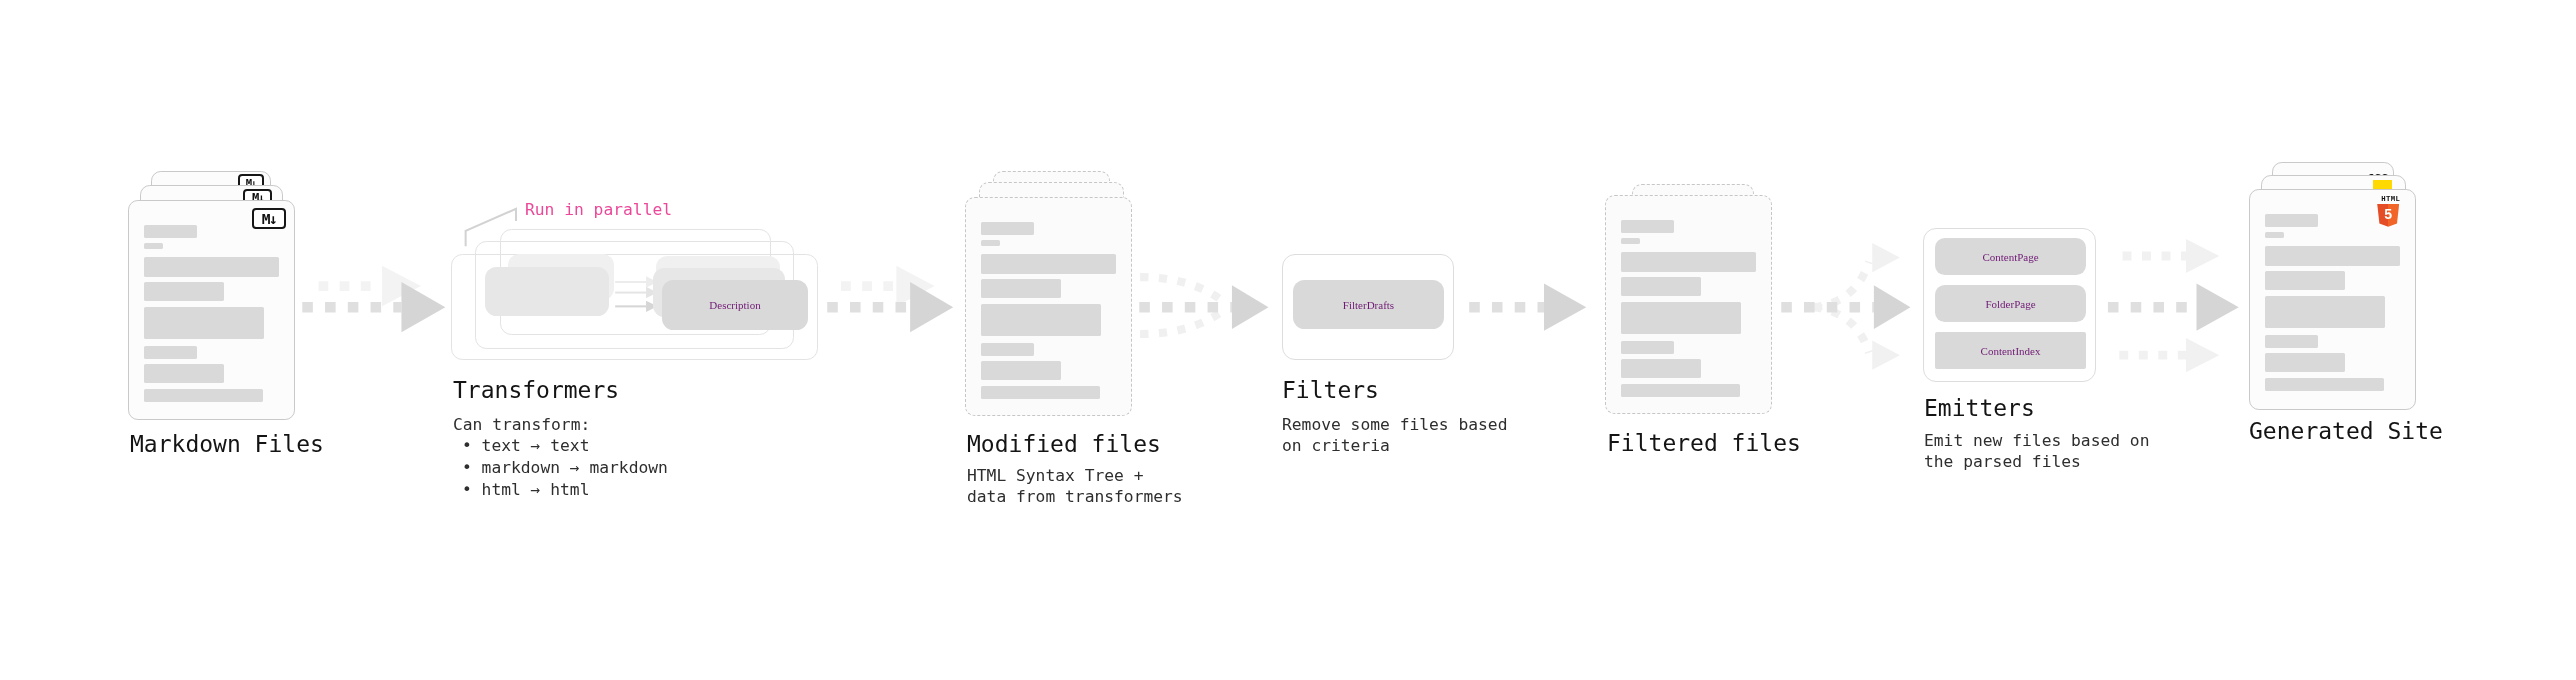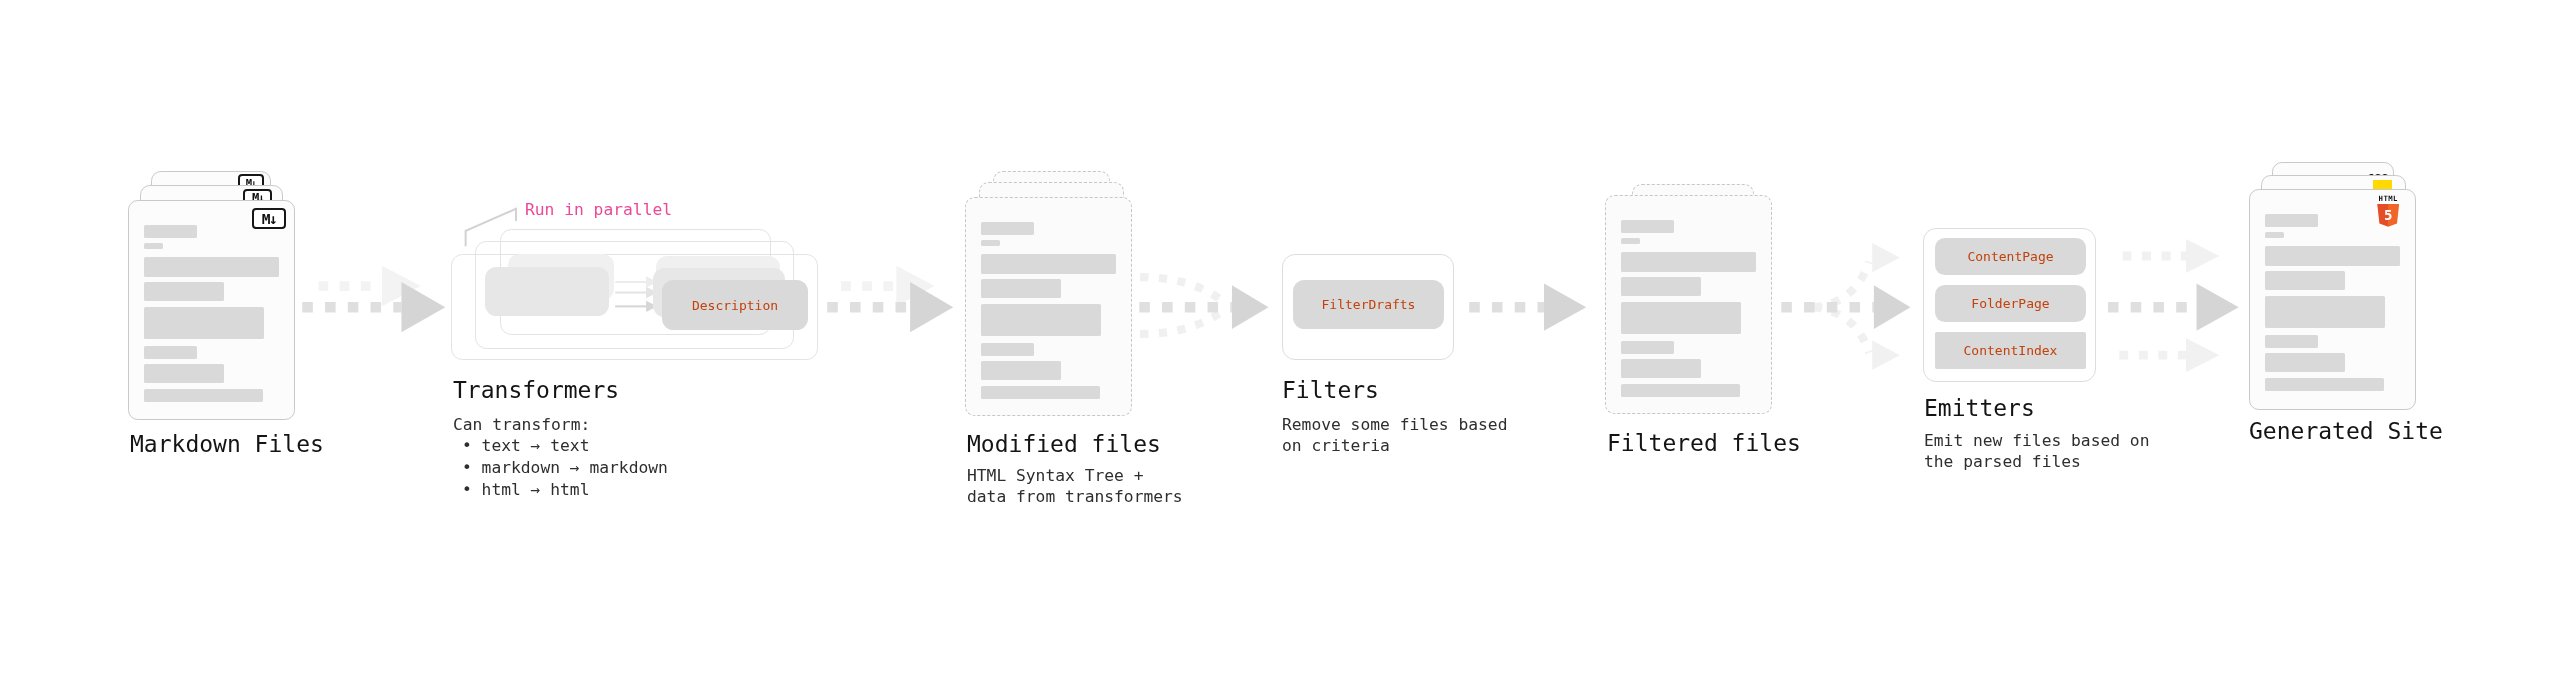--- a/index.html
+++ b/index.html
@@ -24,34 +24,34 @@
             font-weight:bold;background:#fff;display:flex;align-items:center;justify-content:center;
             letter-spacing:-1.6px;box-sizing:border-box;}
   .md-lg{width:34px;height:21px;font-size:14.6px;top:6.5px;right:8.1px;}
   .md-md{width:29px;height:18px;font-size:12.2px;top:3.3px;right:9.8px;}
   .md-sm{width:26px;height:16.3px;font-size:10.6px;top:2.4px;right:6.5px;}
 
   .outline-box{position:absolute;border:1.6px solid #e3e3e3;border-radius:11.4px;box-sizing:border-box;}
   .panel{position:absolute;border:1.6px solid #dddddd;border-radius:13px;background:#ffffff;box-sizing:border-box;}
 
   .pill{position:absolute;background:#d9d9d9;border-radius:11.4px;display:flex;align-items:center;
-        justify-content:center;font-size:13px;color:#c2410c;box-sizing:border-box;}
+        justify-content:center;font-size:11px;color:#701a75;box-sizing:border-box;font-family:Liberation Serif, serif;}
   .pill.g1{background:#e7e7e7;}
   .pill.g2{background:#f0f0f0;}
 
   .title{position:absolute;font-size:23px;color:#141414;white-space:nowrap;}
   .desc{position:absolute;font-size:16.3px;color:#2e2e2e;line-height:21px;white-space:nowrap;}
   .desc.bullets{line-height:22px;}
   .muted-label{position:absolute;font-size:16.3px;color:#ec4899;white-space:nowrap;}
 
   .css-badge{position:absolute;top:2.4px;right:8.1px;width:18px;text-align:center;}
   .css-badge .css-word{font-size:12px;font-weight:bold;color:#111;line-height:6.5px;margin-top:11px;}
   .css-badge .css-bar{margin:0.8px auto 0;width:16.3px;height:2.4px;background:#2563eb;}
   .js-badge{position:absolute;top:4.1px;right:13px;width:19.5px;height:10.6px;background:#ffd900;}
-  .html5-badge{position:absolute;top:4.9px;right:14.6px;width:24.4px;text-align:center;}
+  .html5-badge{position:absolute;top:4.9px;right:14.6px;width:24.4px;text-align:right;font-family:Liberation Mono, monospace;}
   .html5-badge .html-word{font-size:7.3px;font-weight:bold;color:#111;line-height:8.1px;letter-spacing:0.4px;}
   .html5-shield{margin:0.8px auto 0;width:22px;height:23px;
                 background:linear-gradient(90deg,#e44d26 50%,#f16529 50%);
                 clip-path:polygon(0 0,100% 0,90% 86%,50% 100%,10% 86%);
                 display:flex;align-items:center;justify-content:center;}
   .html5-shield span{color:#fff;font-size:14px;font-weight:bold;line-height:14px;}
 </style>
 </head>
 <body>
 

